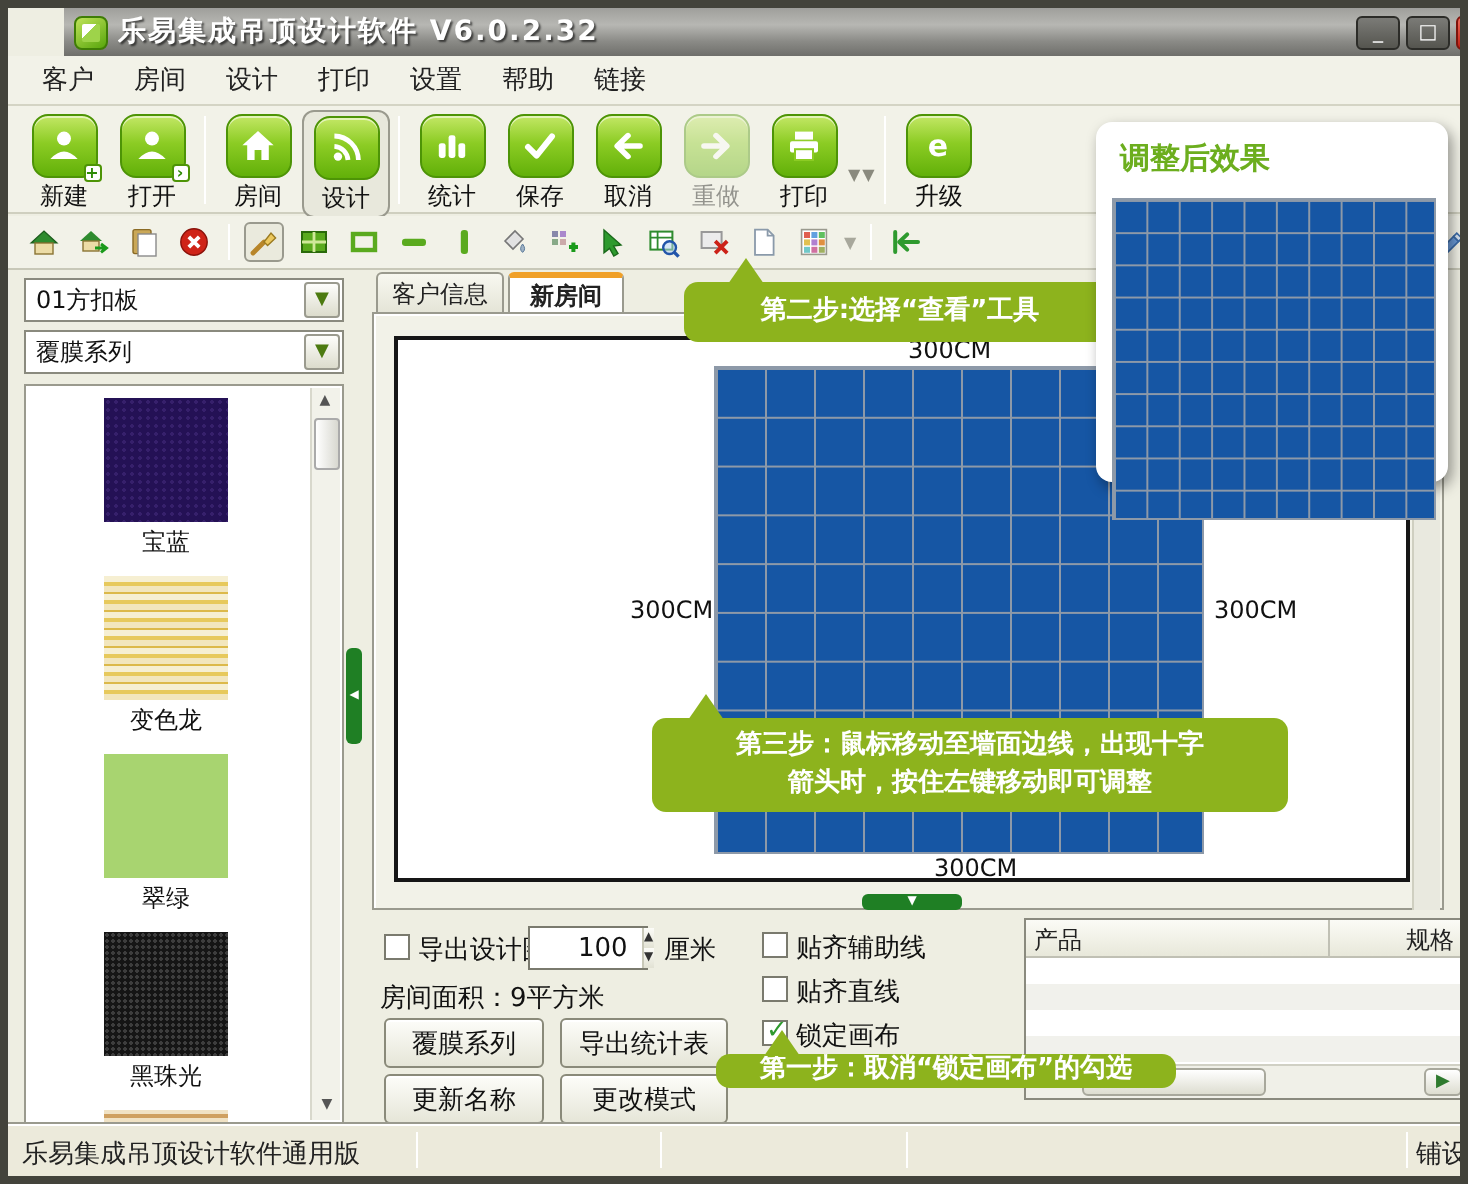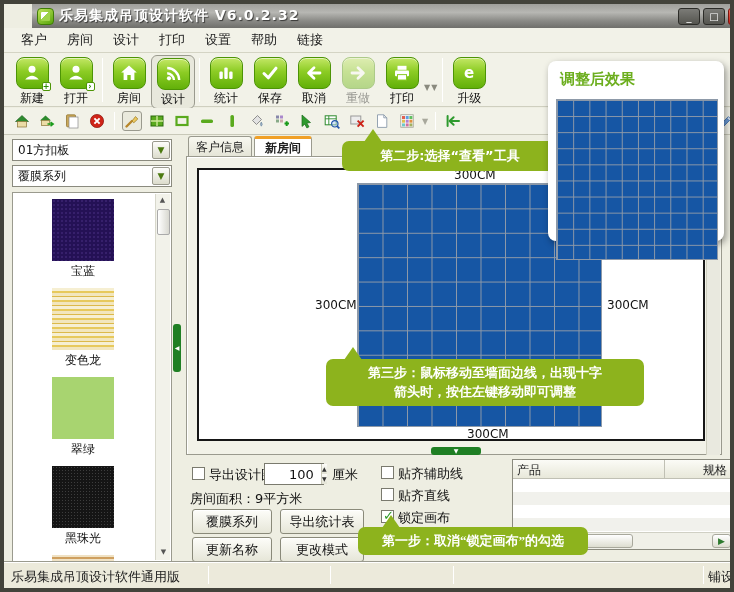--- a/index.html
+++ b/index.html
@@ -527,21 +527,21 @@
       <div class="r"></div>
       <div class="r"></div>
       <div class="r"></div>
     </div>
     <div class="prod-hscroll">
       <div class="prod-thumb"></div>
       <div class="prod-rbtn">▶</div>
     </div>
   </div>
 
-  <div class="callout" style="left:354px;top:523px;width:230px;height:28px;font-family:Liberation Serif, serif;">
+  <div class="callout" style="left:354px;top:523px;width:230px;height:17px;">
     <div class="tail" style="left:24px;"></div>
     <span>第一步：取消“锁定画布”的勾选</span>
   </div>
 
   <div class="statusbar">
     <span class="stext" style="left:7px;">乐易集成吊顶设计软件通用版</span>
     <span class="stick" style="left:204px;"></span>
     <span class="stick" style="left:326px;"></span>
     <span class="stick" style="left:449px;"></span>
     <span class="stick" style="left:699px;"></span>

